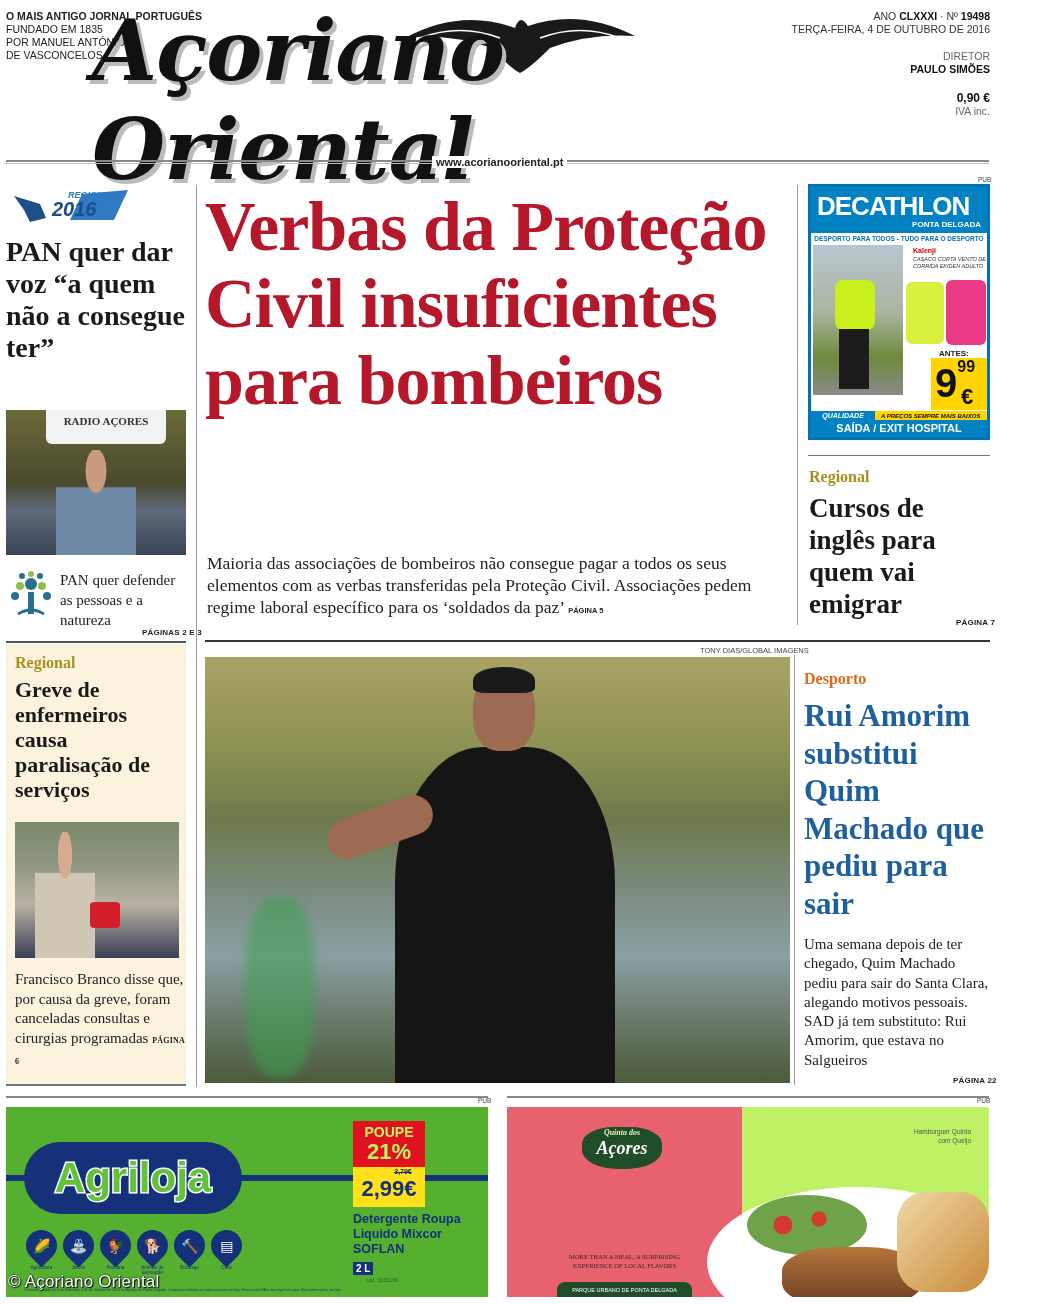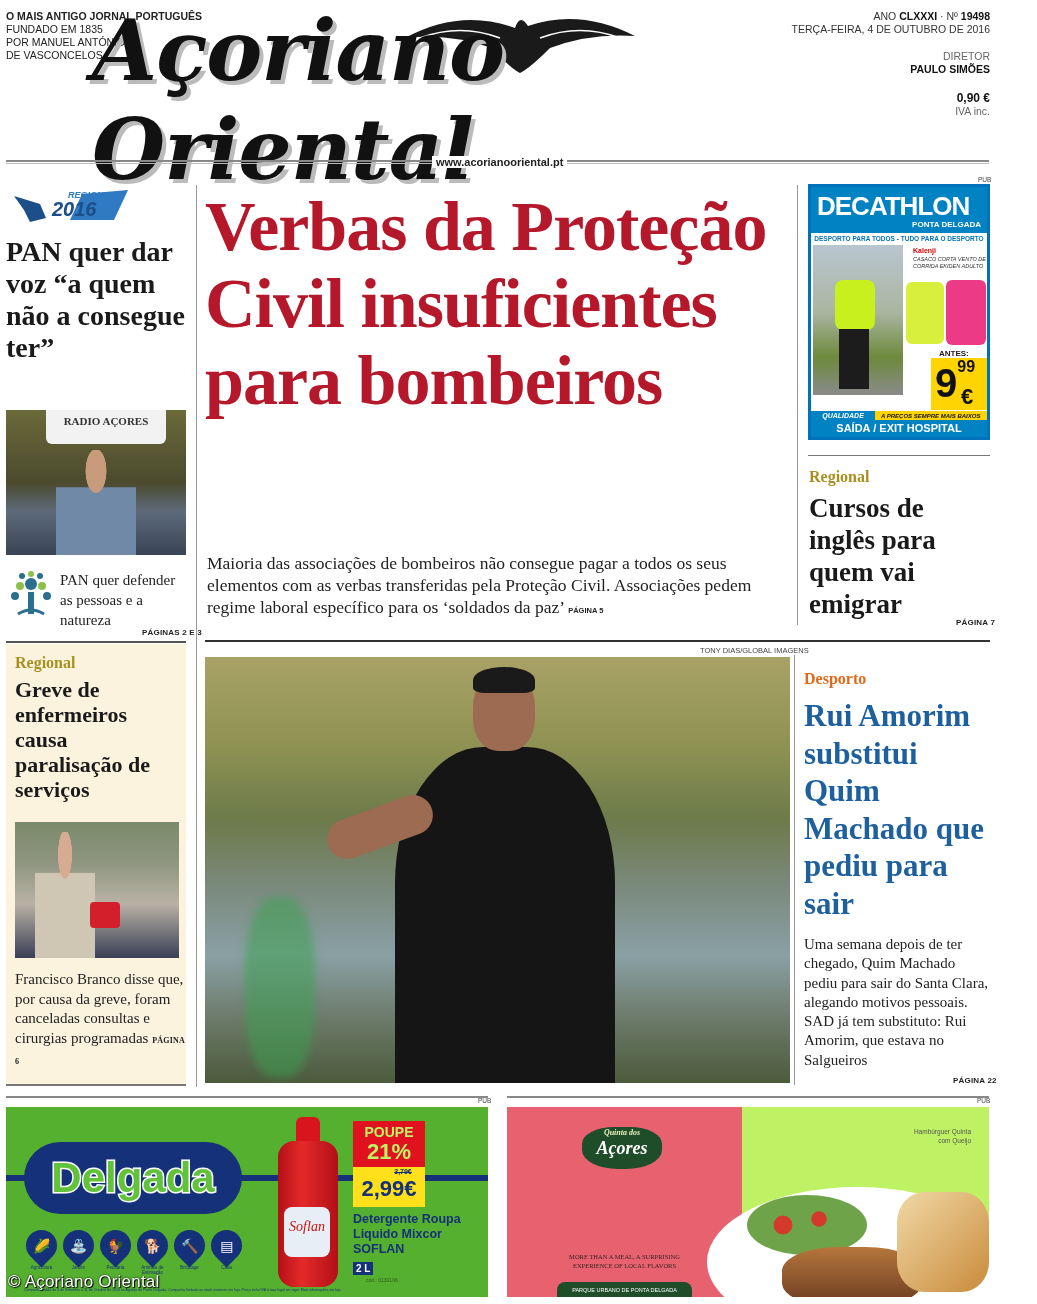--- a/index.html
+++ b/index.html
@@ -272,21 +272,21 @@
 <div class="abs pag-small pag22">PÁGINA 22</div>
 
 <div class="abs bottom-rule" style="left:6px;width:482px;"></div>
 <div class="abs bottom-rule" style="left:507px;width:482px;"></div>
 <div class="abs pub-label pub2">PUB</div>
 <div class="abs pub-label pub3">PUB</div>
 
 <div class="abs agri">
   <div class="band"></div>
   <div class="pill">
-      <span>Delgada</span>
+      <span>Agriloja</span>
     </div>
   <div class="icons">
     <div class="ic">
         <div class="pin">
           <i>🌽</i>
         </div>
         <div class="lbl">Agricultura</div>
       </div>
     <div class="ic">
         <div class="pin">
@@ -311,25 +311,20 @@
           <i>🔨</i>
         </div>
         <div class="lbl">Bricolage</div>
       </div>
     <div class="ic">
         <div class="pin">
           <i>▤</i>
         </div>
         <div class="lbl">Casa</div>
       </div>
-  </div>
-  <div class="bottle">
-    <div class="neck"></div>
-      <div class="b"></div>
-    <div class="lab">Soflan</div>
   </div>
   <div class="poupe">
     <div class="t1">POUPE</div>
     <div class="t2">21%</div>
   </div>
   <div class="price">
     <div class="old">3,79€</div>
     <div class="new">2,99€</div>
   </div>
   <div class="desc">Detergente Roupa Liquido Mixcor SOFLAN</div>

